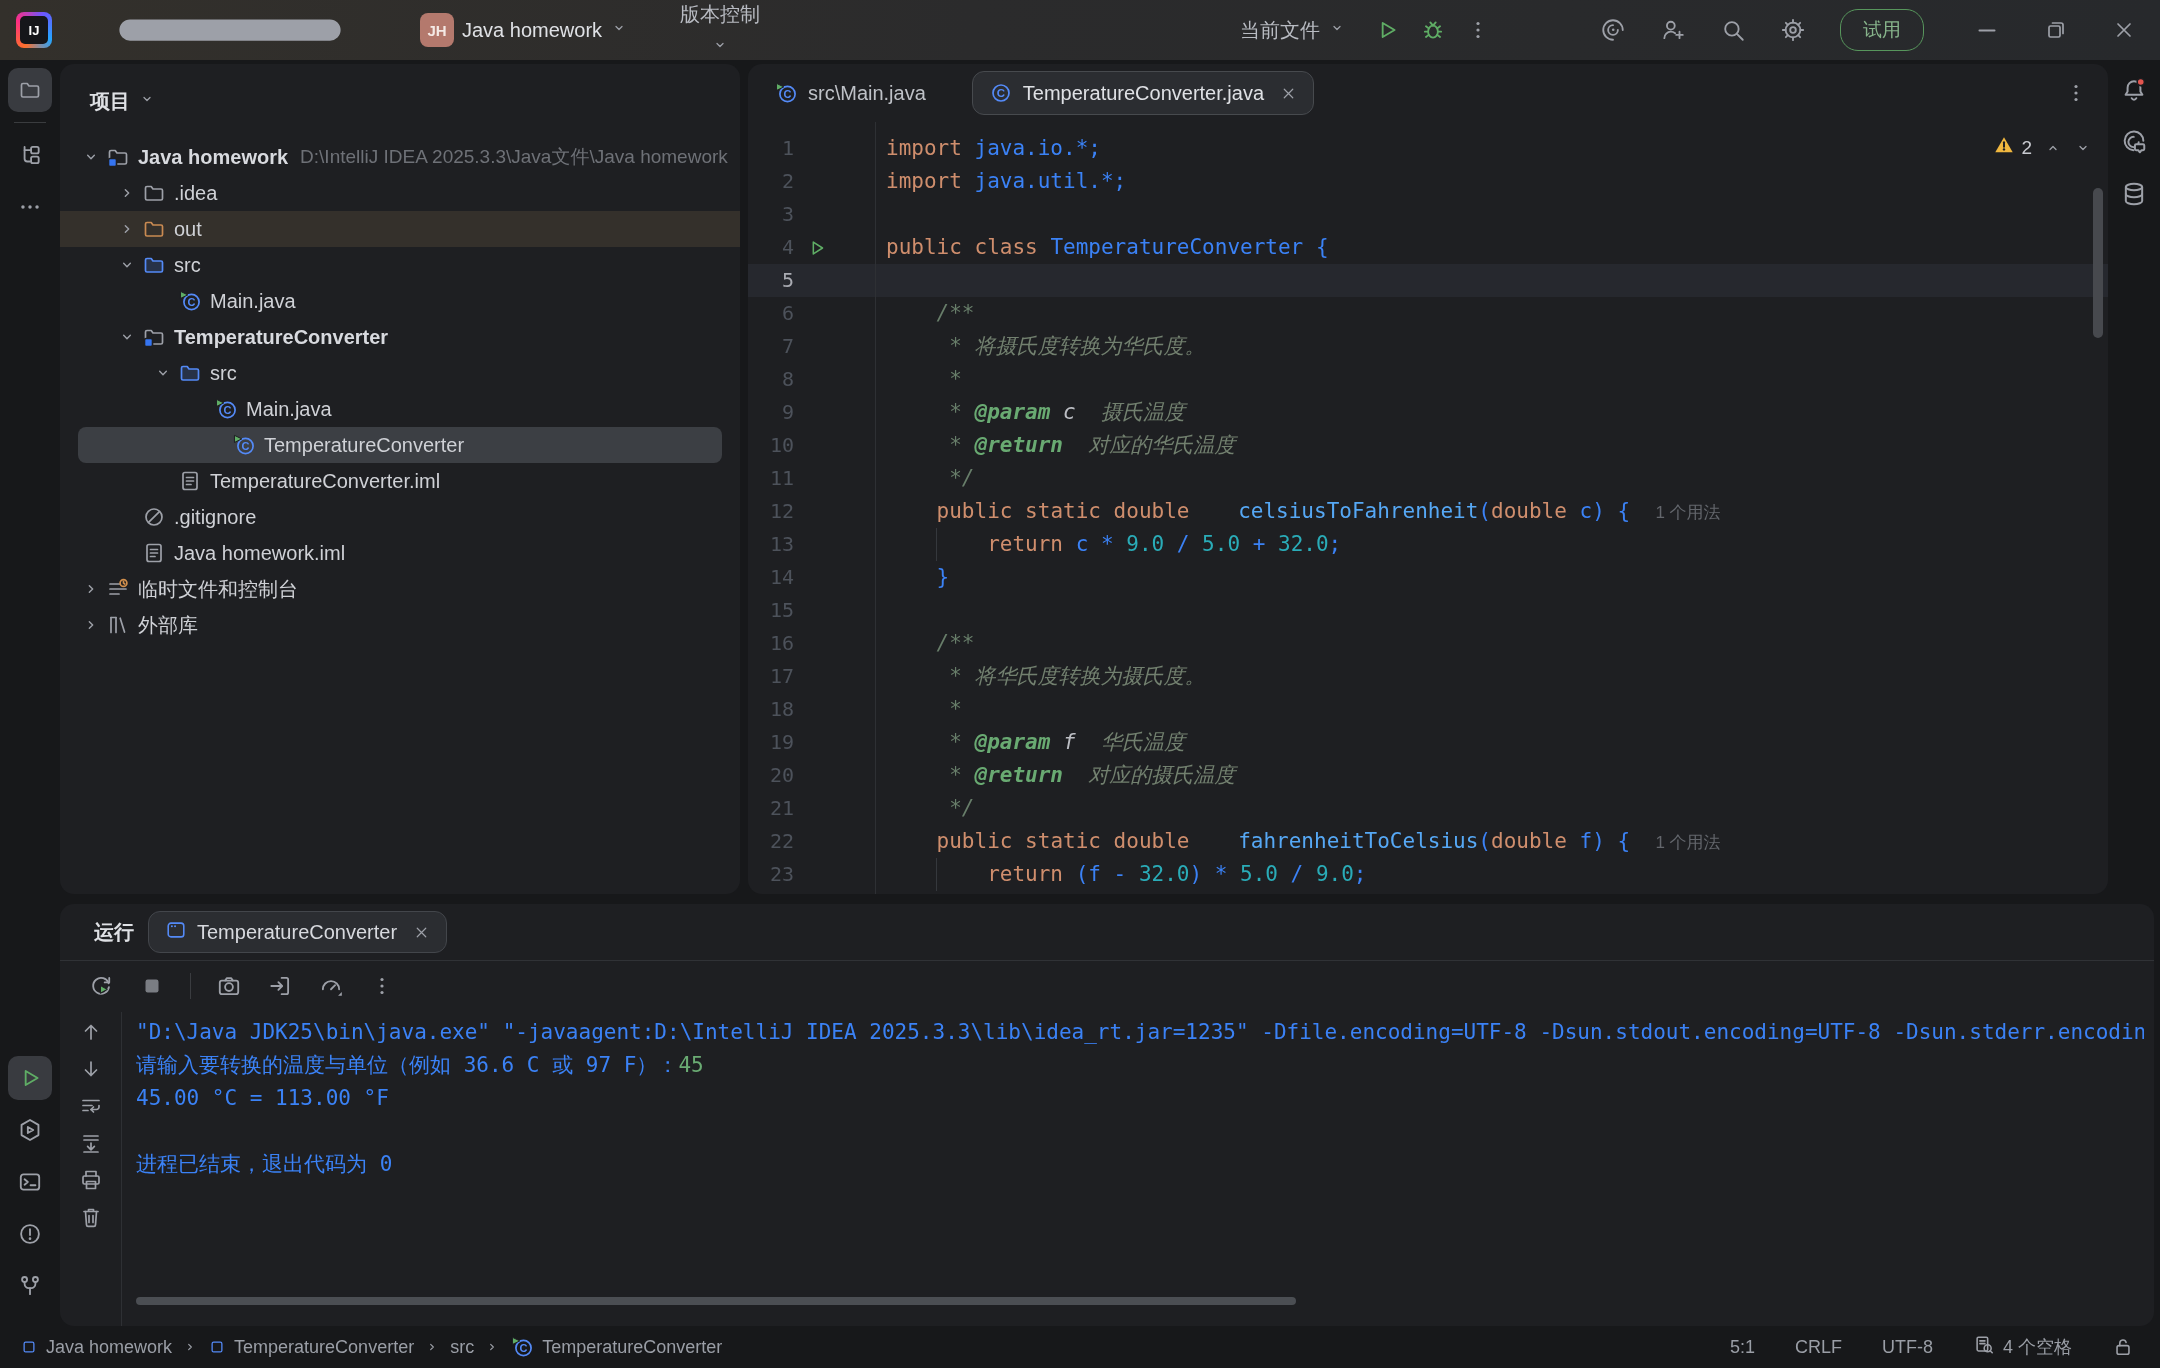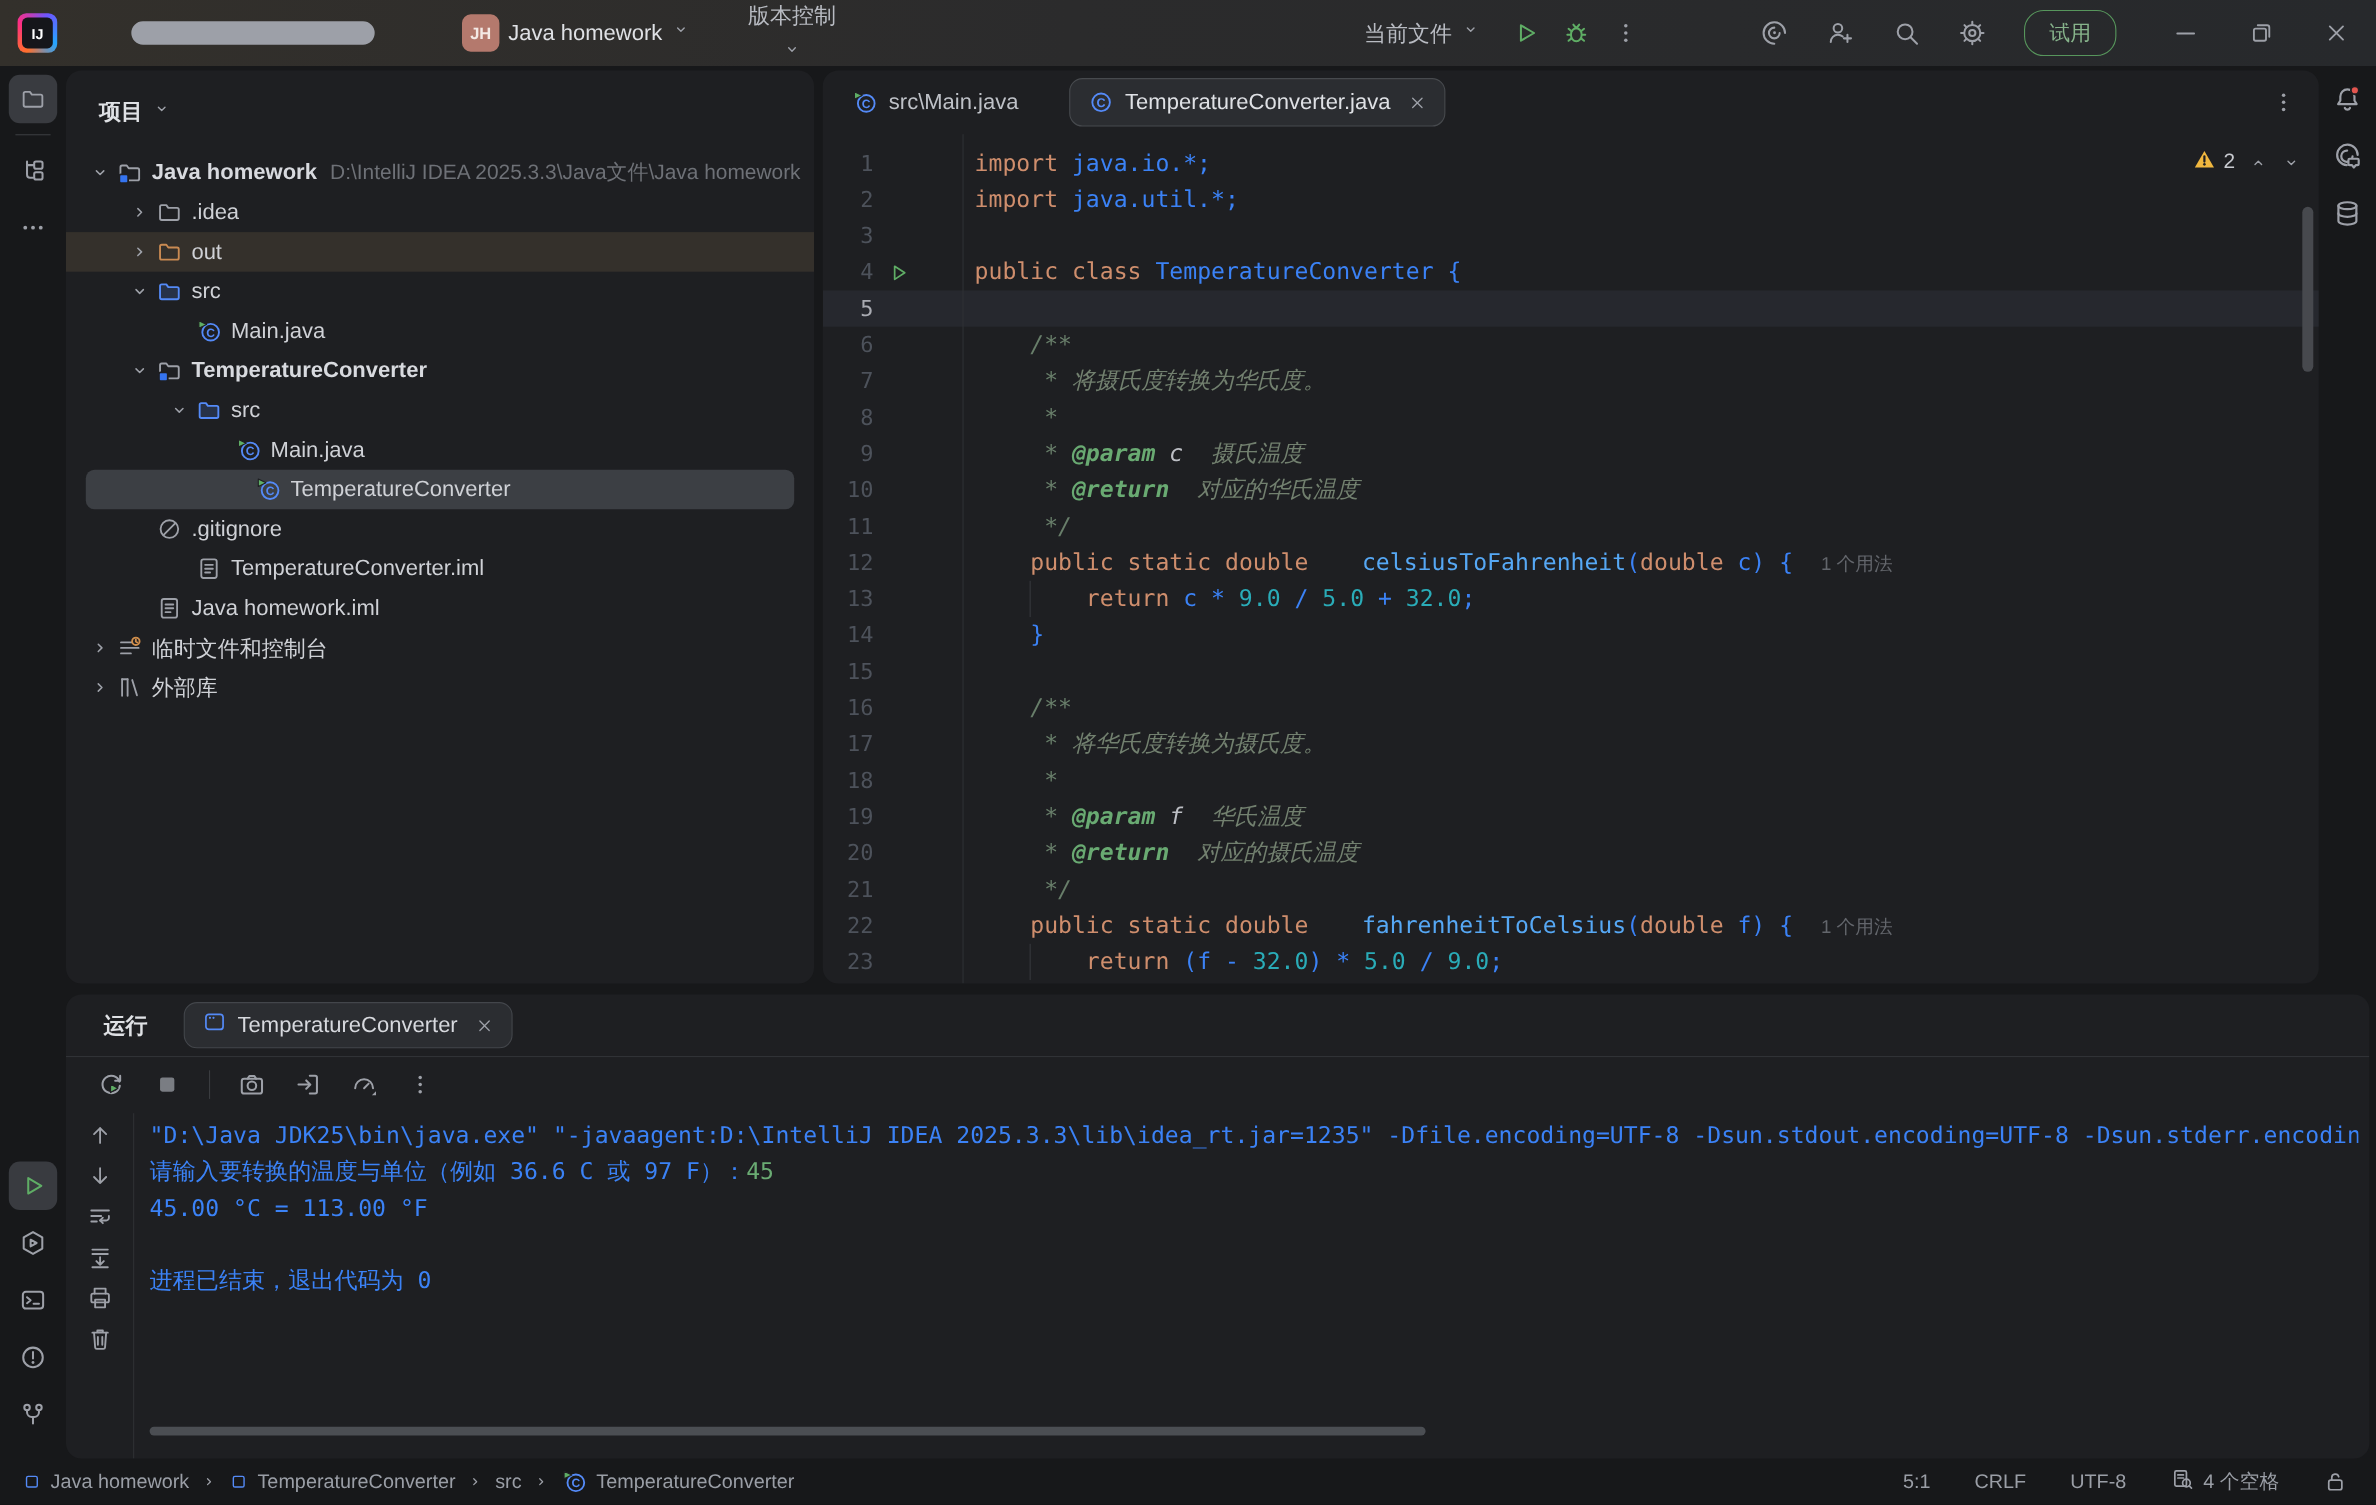--- a/index.html
+++ b/index.html
@@ -79,21 +79,21 @@
   .c-inlay { color:#63666C; font-family:"Liberation Sans",sans-serif; font-size:17px; }
   .c-input { color:#6AAB73; }
   #gutter-line { position:absolute; left:127px; top:58px; bottom:0; width:1px; background:#2E3034; }
   .indent-guide { position:absolute; width:1px; background:#35383D; }
   #warn-widget { position:absolute; top:70px; right:16px; display:flex; align-items:center; gap:12px;
     color:#C8CAD0; font-size:19px; }
   #ed-scrollbar { position:absolute; right:5px; top:124px; width:10px; height:150px;
     background:#47494E; border-radius:5px; }
 
   
-  #run-header { display:flex; align-items:center; height:56px; padding-left:34px; gap:33px; }
+  #run-header { display:flex; align-items:center; height:56px; padding-left:34px; gap:14px; }
   #run-title { color:#DFE1E5; font-size:20px; font-weight:600; }
   .run-tab { display:flex; align-items:center; gap:10px; background:#2B2D31; border:1px solid #43464B;
     border-radius:12px; height:42px; padding:0 16px; color:#D7D9DE; font-size:20px; }
   #run-divider { height:1px; background:#303236; width:100%; }
   #run-toolbar { display:flex; align-items:center; gap:13px; height:50px; padding-left:22px; }
   .rtb-divider { width:1px; height:26px; background:#3A3C40; margin:0 6px; }
   #console-gutter { position:absolute; left:0; top:108px; bottom:0; width:61px; }
   .cg-btn { width:40px; height:34px; margin:3px auto; display:flex; align-items:center; justify-content:center; }
   #console-vline { position:absolute; left:61px; top:108px; bottom:0; width:1px; background:#2E3034; }
   #console { position:absolute; left:76px; right:10px; top:112px;
@@ -458,39 +458,39 @@
           <span class="tree-chev"></span>
           <span class="tree-ic">
             <svg width="24" height="24" viewBox="0 0 24 24" fill="none" stroke="#9DA0A8" stroke-width="1.7" stroke-linecap="round" stroke-linejoin="round">
               <circle cx="13.5" cy="13" r="7.6" stroke="#548AF7"></circle>
               <text x="13.5" y="17" font-size="11" font-weight="700" fill="#548AF7" stroke="none" text-anchor="middle" font-family="Liberation Sans">C</text>
               <path d="M2.8 2.5l7 3.4-7 3.4z" fill="#5FAD65" stroke="#1E1F22" stroke-width="1"></path>
             </svg>
           </span>
           <span class="tree-label">TemperatureConverter</span>
         </div>
+        <div class="tree-row" style="padding-left: 88px;">
+          <span class="tree-chev"></span>
+          <span class="tree-ic">
+            <svg width="24" height="24" viewBox="0 0 24 24" fill="none" stroke="#9DA0A8" stroke-width="1.7" stroke-linecap="round" stroke-linejoin="round">
+              <rect x="5" y="3.5" width="14" height="17" rx="2"></rect>
+              <path d="M8.5 8.5h7M8.5 12h7M8.5 15.5h4.5"></path>
+            </svg>
+          </span>
+          <span class="tree-label">TemperatureConverter.iml</span>
+        </div>
         <div class="tree-row" style="padding-left: 52px;">
           <span class="tree-chev"></span>
           <span class="tree-ic">
             <svg width="24" height="24" viewBox="0 0 24 24" fill="none" stroke="#9DA0A8" stroke-width="1.7" stroke-linecap="round" stroke-linejoin="round">
               <circle cx="12" cy="12" r="8"></circle>
               <path d="M6.8 17.2L17.2 6.8"></path>
             </svg>
           </span>
           <span class="tree-label">.gitignore</span>
-        </div>
-        <div class="tree-row" style="padding-left: 88px;">
-          <span class="tree-chev"></span>
-          <span class="tree-ic">
-            <svg width="24" height="24" viewBox="0 0 24 24" fill="none" stroke="#9DA0A8" stroke-width="1.7" stroke-linecap="round" stroke-linejoin="round">
-              <rect x="5" y="3.5" width="14" height="17" rx="2"></rect>
-              <path d="M8.5 8.5h7M8.5 12h7M8.5 15.5h4.5"></path>
-            </svg>
-          </span>
-          <span class="tree-label">TemperatureConverter.iml</span>
         </div>
         <div class="tree-row" style="padding-left: 52px;">
           <span class="tree-chev"></span>
           <span class="tree-ic">
             <svg width="24" height="24" viewBox="0 0 24 24" fill="none" stroke="#9DA0A8" stroke-width="1.7" stroke-linecap="round" stroke-linejoin="round">
               <rect x="5" y="3.5" width="14" height="17" rx="2"></rect>
               <path d="M8.5 8.5h7M8.5 12h7M8.5 15.5h4.5"></path>
             </svg>
           </span>
           <span class="tree-label">Java homework.iml</span>

